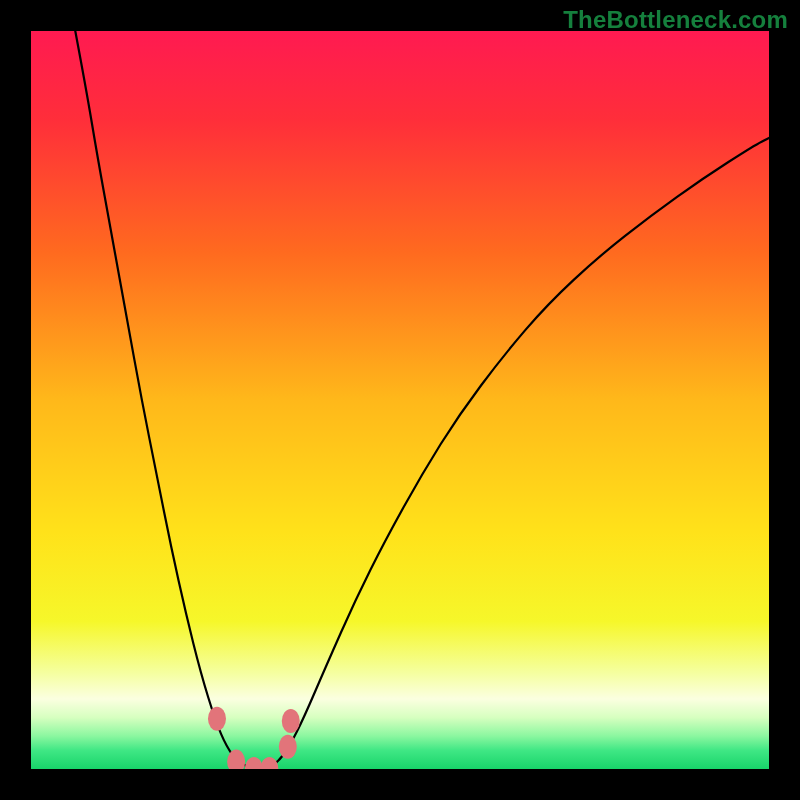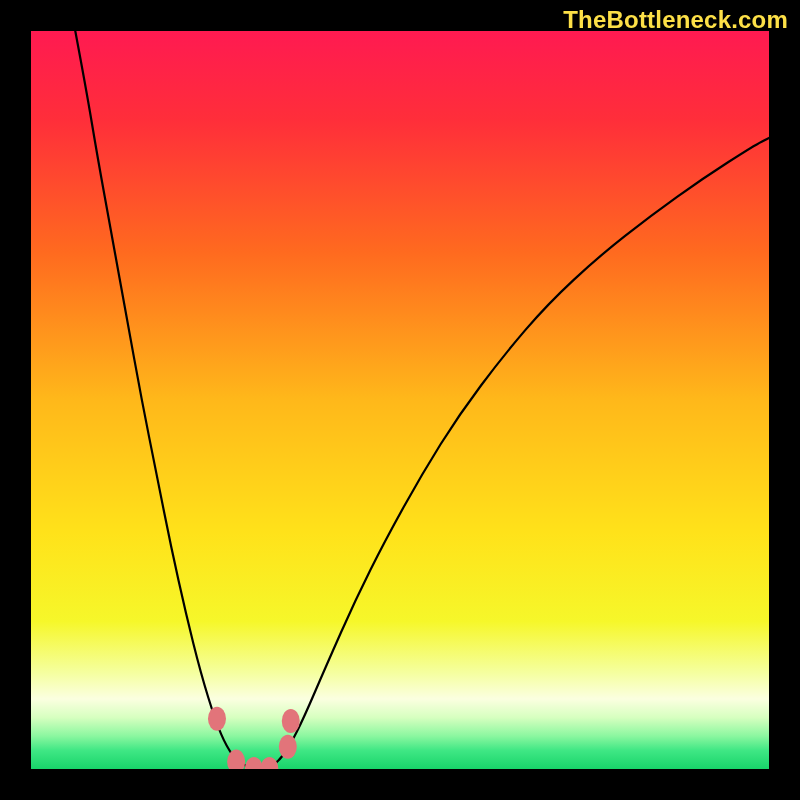--- a/index.html
+++ b/index.html
@@ -16,21 +16,21 @@
     top: 0;
     left: 0;
     width: 800px;
     height: 800px;
     background: #000;
   }
   .watermark {
     position: absolute;
     top: 6px;
     right: 12px;
-    color: #fde047;
+    color: #15803d;
     font-size: 24px;
     font-weight: 600;
     letter-spacing: 0.2px;
     z-index: 10;
     user-select: none;
   }
   .plot-wrap {
     position: absolute;
     left: 31px;
     top: 31px;

